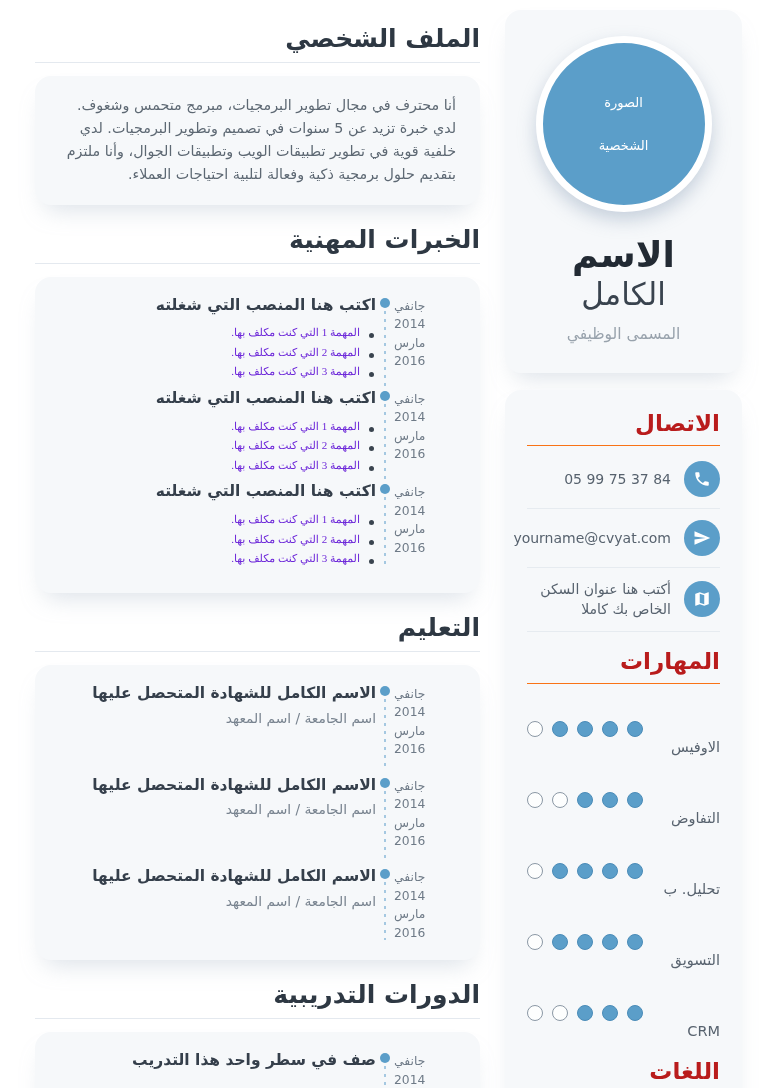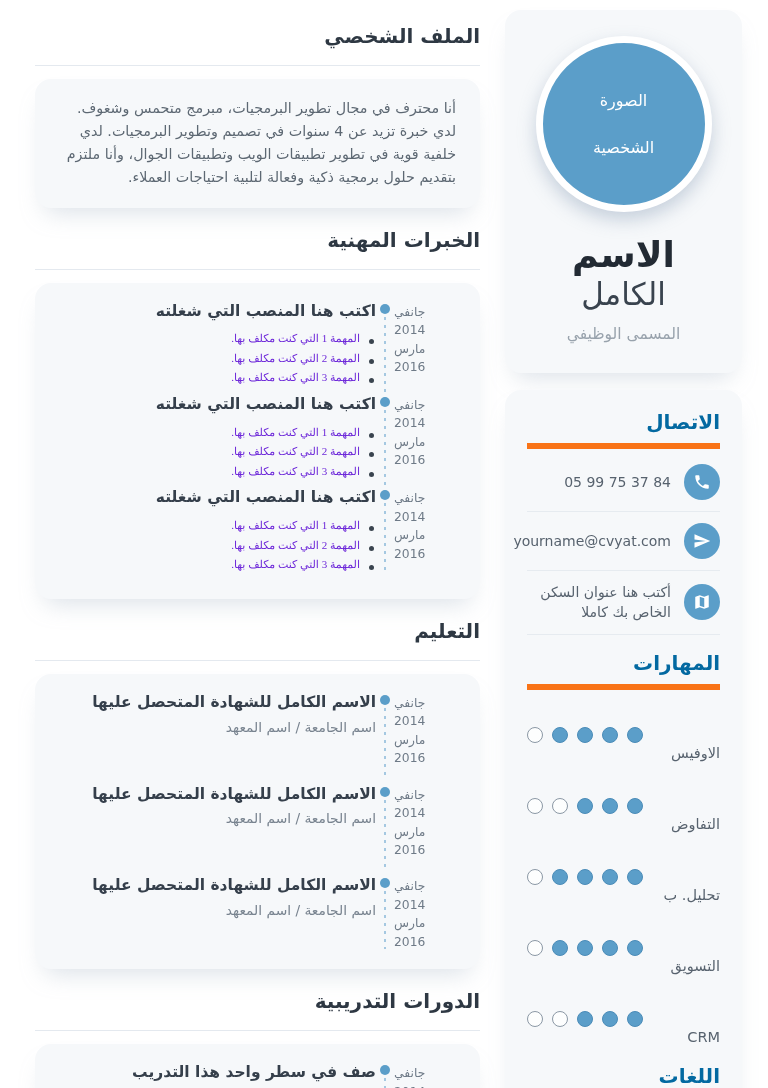--- a/index.html
+++ b/index.html
@@ -22,31 +22,31 @@
   
   .sidebar { width: 237px; flex: 0 0 237px; display: flex; flex-direction: column; gap: 17px; }
   .side-card-top { padding: 26px 16px 30px; text-align: center; }
   .photo {
     width: 176px; height: 176px; margin: 0 auto;
     border-radius: 50%;
     background: #5b9ec9;
     border: 7px solid #ffffff;
     box-shadow: 0 8px 18px rgba(140,160,185,.45);
     display: flex; flex-direction: column; align-items: center; justify-content: center; gap: 28px;
-    color: #ffffff; font-size: 16px;
+    color: #ffffff; font-size: 13px;
   }
   .name { margin-top: 22px; line-height: 1.18; }
   .name .n1 { display: block; font-size: 36px; font-weight: 700; color: #222a33; }
   .name .n2 { display: block; font-size: 31px; font-weight: 400; color: #39434e; }
   .job { margin-top: 12px; font-size: 15.5px; color: #98a2ac; }
 
   .side-card-bottom { padding: 20px 22px 24px; flex: 1; }
   .side-h {
-    font-size: 20px; font-weight: 700; color: #0369a1;
-    padding-bottom: 9px; border-bottom: 6px solid #f97316; margin-bottom: 4px;
+    font-size: 23px; font-weight: 700; color: #b91c1c;
+    padding-bottom: 9px; border-bottom: 1px solid #f97316; margin-bottom: 4px;
   }
   .contact-row {
     display: flex; align-items: center; gap: 13px;
     padding: 11px 0; border-bottom: 1px solid #e6ebf0;
   }
   .contact-row:last-of-type { border-bottom: none; }
   .cicon {
     width: 36px; height: 36px; flex: 0 0 36px; border-radius: 50%;
     background: #5b9ec9; display: flex; align-items: center; justify-content: center;
   }
@@ -59,22 +59,22 @@
   .rate-label { font-size: 14.5px; color: #57626e; margin-top: 36px; }
   .dots { display: flex; gap: 9px; }
   .dot { width: 16px; height: 16px; border-radius: 50%; }
   .dot.filled { background: #5b9ec9; border: 1.5px solid #4a8cb8; }
   .dot.empty  { background: #fdfefe; border: 1.5px solid #8b98a5; }
 
   
   .main { flex: 1; min-width: 0; padding-top: 14px; }
   .section { margin-bottom: 20px; }
   .section-h {
-    font-size: 20px; font-weight: 700; color: #2e3843;
-    padding-bottom: 17px; border-bottom: 1px solid #e4e9ef; margin-bottom: 13px;
+    font-size: 25px; font-weight: 700; color: #2e3843;
+    padding-bottom: 9px; border-bottom: 1px solid #e4e9ef; margin-bottom: 13px;
   }
   .body-card { padding: 18px 24px; }
   .profile-text { font-size: 14.3px; line-height: 1.62; color: #5d6873; }
 
   
   .entry {
     display: grid; grid-template-columns: 62px 18px 1fr;
     padding-bottom: 6px;
   }
   .edate { font-size: 12.3px; color: #6e7a87; line-height: 1.5; padding-top: 2px; text-align: left; }
@@ -240,21 +240,21 @@
         </div>
       </div>
     </div>
   </aside>
 
   <main class="main">
 
     <section class="section">
       <h2 class="section-h">الملف الشخصي</h2>
       <div class="card body-card">
-        <p class="profile-text">أنا محترف في مجال تطوير البرمجيات، مبرمج متحمس وشغوف. لدي خبرة تزيد عن 4 سنوات في تصميم وتطوير البرمجيات. لدي خلفية قوية في تطوير تطبيقات الويب وتطبيقات الجوال، وأنا ملتزم بتقديم حلول برمجية ذكية وفعالة لتلبية احتياجات العملاء.</p>
+        <p class="profile-text">أنا محترف في مجال تطوير البرمجيات، مبرمج متحمس وشغوف. لدي خبرة تزيد عن 5 سنوات في تصميم وتطوير البرمجيات. لدي خلفية قوية في تطوير تطبيقات الويب وتطبيقات الجوال، وأنا ملتزم بتقديم حلول برمجية ذكية وفعالة لتلبية احتياجات العملاء.</p>
       </div>
     </section>
 
     <section class="section">
       <h2 class="section-h">الخبرات المهنية</h2>
       <div class="card body-card">
 
         <div class="entry">
           <div class="edate">
             <div class="ltr">جانفي 2014</div>

